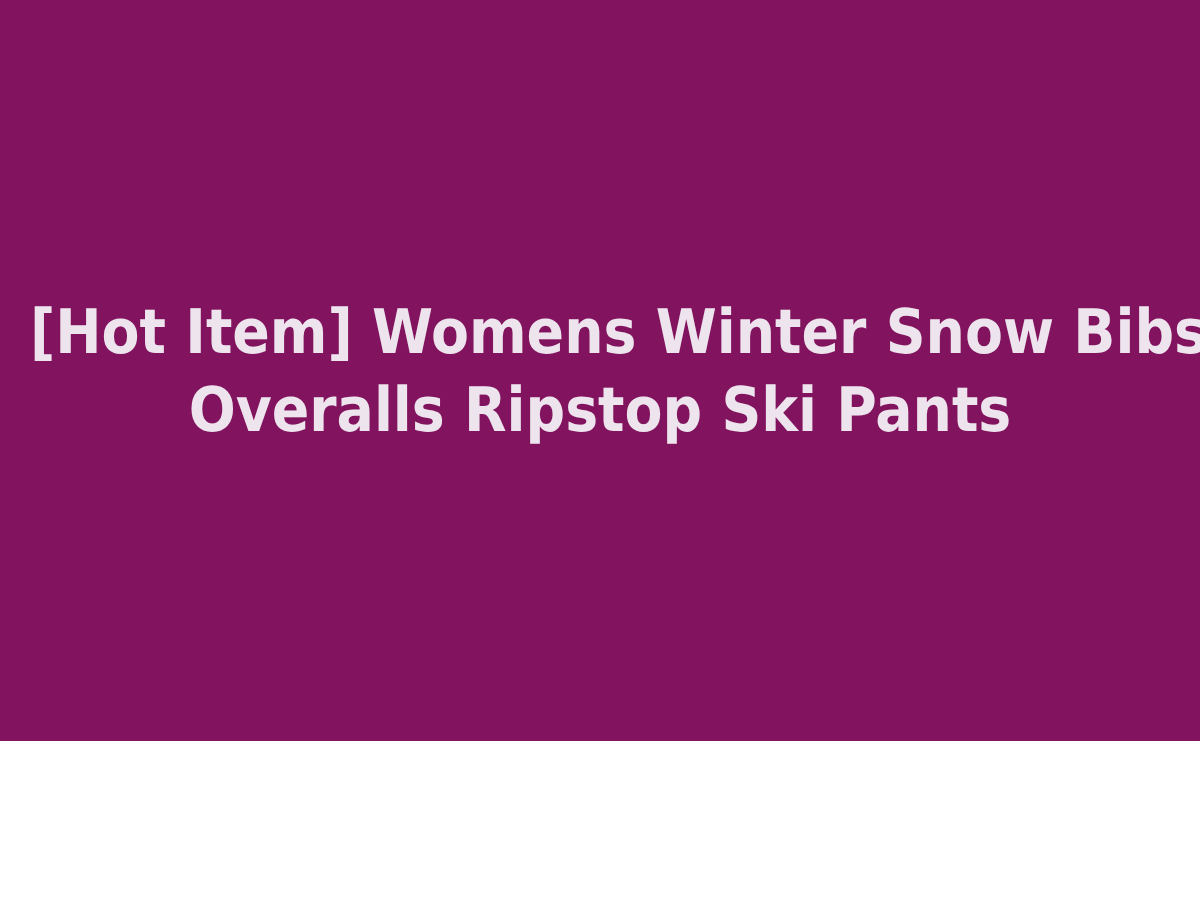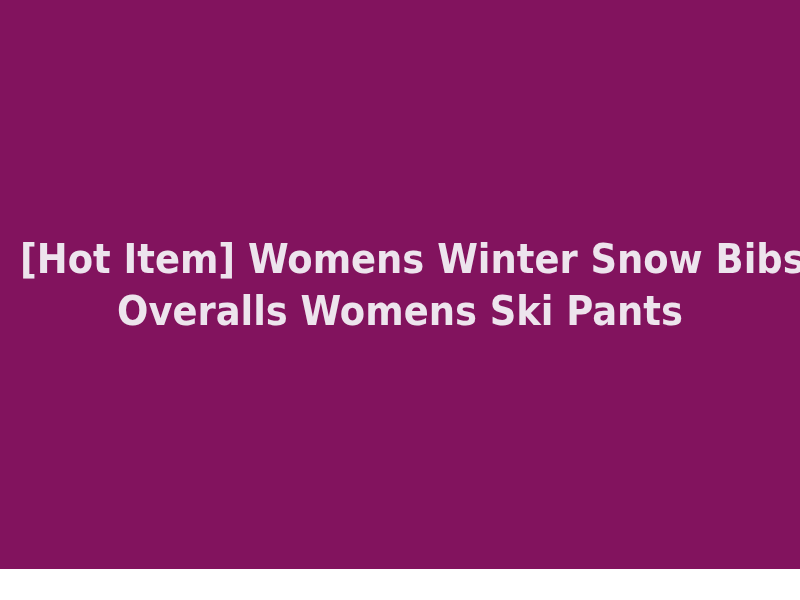--- a/index.html
+++ b/index.html
@@ -12,21 +12,21 @@
     width: 800px;
     height: 600px;
     overflow: hidden;
     font-family: "DejaVu Sans", "Liberation Sans", sans-serif;
   }
 
   #placeholder-card {
     position: relative;
     box-sizing: border-box;
     width: 800px;
-    height: 569px;
+    height: 494px;
     display: flex;
     align-items: center;
     justify-content: center;
     background-color: #82135e;
   }
 
   #title-block {
     width: 760px;
     margin: 0;
     padding: 0;
@@ -50,17 +50,17 @@
 </head>
 <body>
 
 <div id="placeholder-card" style="background-color: rgb(130, 19, 94);">
 
   <h1 id="title-block" style="color: rgb(237, 228, 237);">
 
     <span class="title-line">[Hot Item] Womens Winter Snow Bibs</span>
 
 
-    <span class="title-line">Overalls Womens Ski Pants</span>
+    <span class="title-line">Overalls Ripstop Ski Pants</span>
 
   </h1>
 
 </div>
 
 </body></html>

